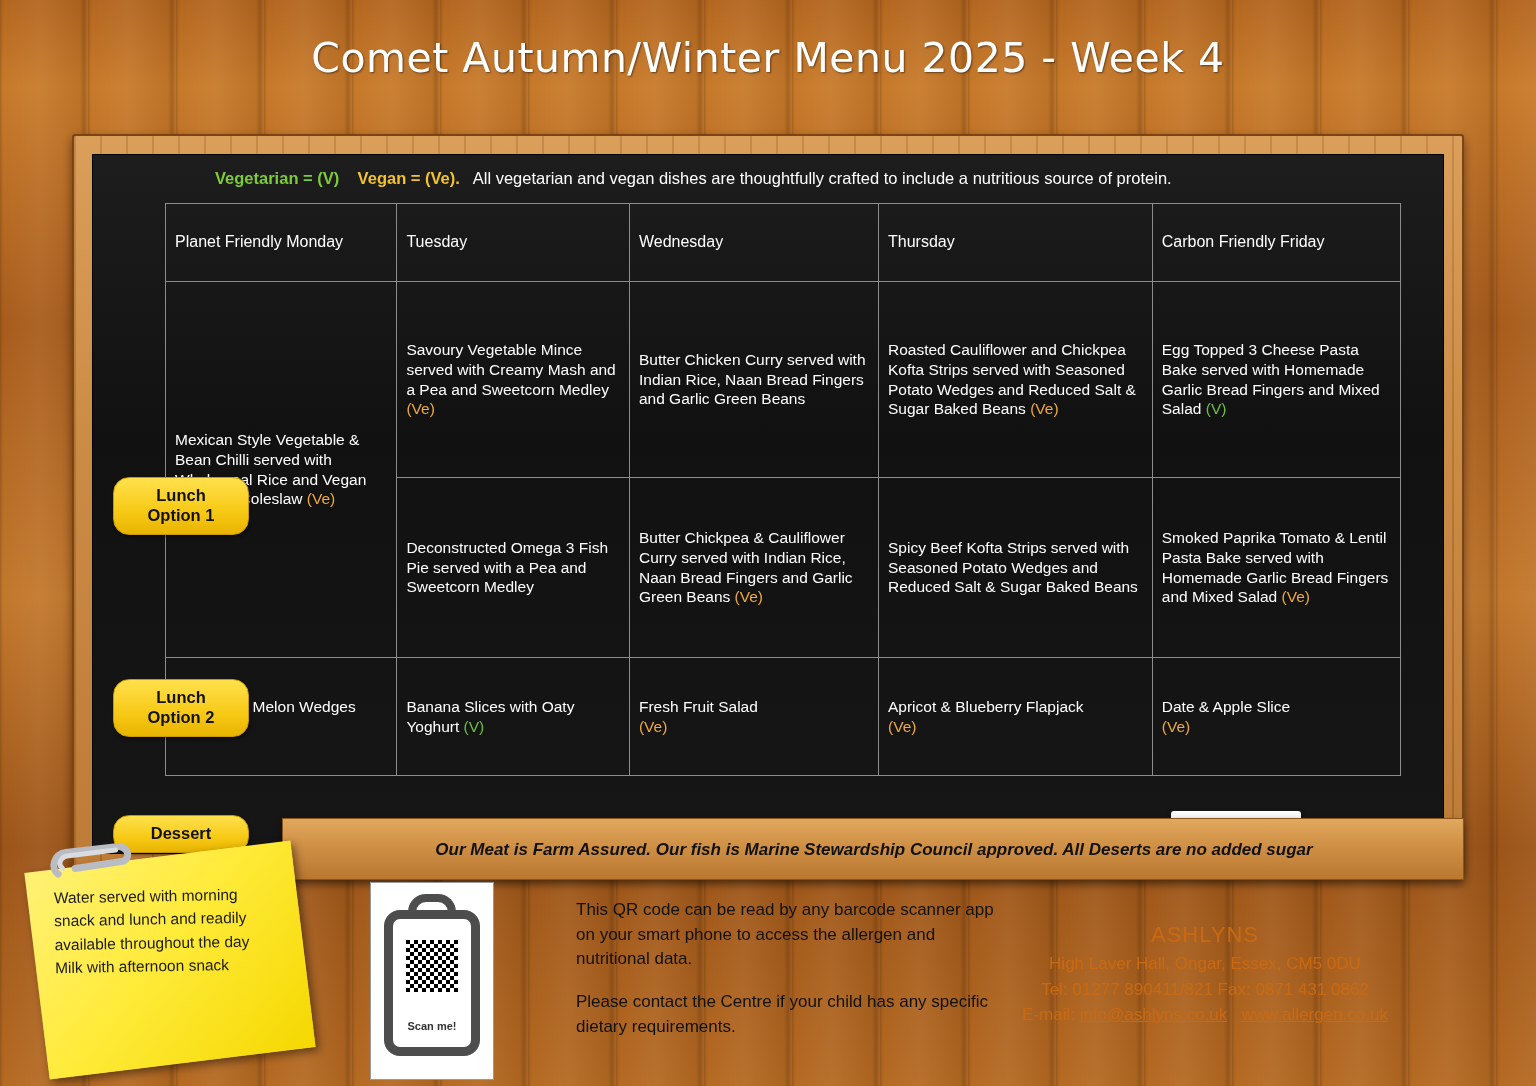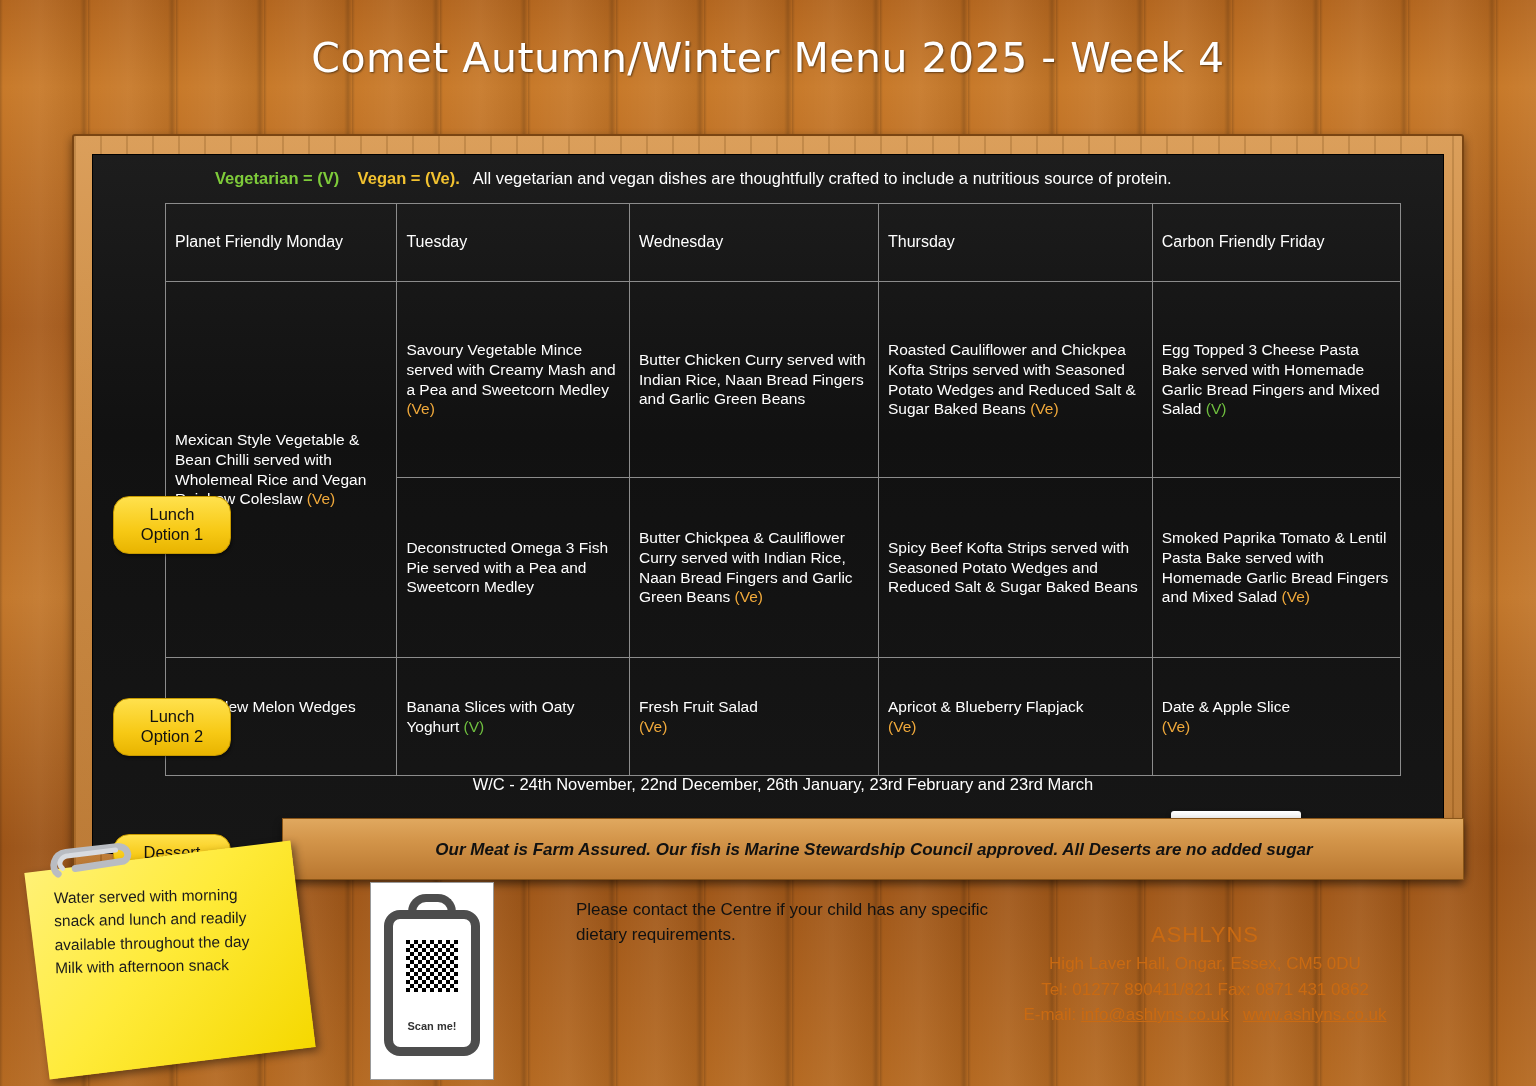--- a/index.html
+++ b/index.html
@@ -72,32 +72,31 @@
   table.menu th { height:78px; font-size:16px; }
   .row-opt1 td { height:196px; }
   .row-opt2 td { height:180px; }
   .row-dessert td { height:118px; }
   .ve { color:#f0a93b; }
   .v { color:#6fbf3f; }
 
   
   .side-label {
     position:absolute;
-    width:118px;
+    width:136px;
     background:linear-gradient(180deg,#ffe14d,#f7c915 60%,#e8b400);
     border:1px solid #c79a00;
     border-radius:16px;
     text-align:center;
-    font-weight:normal;
+    font-weight:bold;
     font-size:16.5px;
     color:#111;
     padding:8px 4px;
     box-shadow:1px 2px 3px rgba(0,0,0,0.45);
     line-height:1.2;
-    margin-top:19px;
   }
   #label-lunch1 { left:20px; top:322px; }
   #label-lunch2 { left:20px; top:524px; }
   #label-dessert { left:20px; top:660px; }
 
   .wc-line {
     position:absolute;
     left:72px; top:620px; width:1236px;
     text-align:center;
     color:#ffffff;
@@ -274,21 +273,20 @@
         <span class="ve">(Ve)</span>
       </td>
       <td>
         <span>Date &amp; Apple Slice</span><br>
         <span class="ve">(Ve)</span>
       </td>
     </tr>
   </tbody>
     </table>
 
-  <div class="wc-line">W/C - 24th November, 22nd December, 26th January, 23rd February and 23rd March</div>
   <div class="eraser"></div>
 
   <div class="side-label" id="label-lunch1">
     <span>Lunch</span><br>
     <span>Option 1</span>
   </div>
   <div class="side-label" id="label-lunch2">
     <span>Lunch</span><br>
     <span>Option 2</span>
   </div>
@@ -311,26 +309,27 @@
 <div class="qr-box">
   <div class="qr-inner">
     <div class="qr-lid"></div>
     <div class="qr-pot"></div>
     <div class="qr-code"></div>
     <div class="qr-scan">Scan me!</div>
   </div>
 </div>
 
 <div class="qr-text">
+  <p>This QR code can be read by any barcode scanner app on your smart phone to access the allergen and nutritional data.</p>
   <p>Please contact the Centre if your child has any specific dietary requirements.</p>
 </div>
 
 <div class="contact">
   <div class="brand">ASHLYNS</div>
   <div>High Laver Hall, Ongar, Essex, CM5 0DU</div>
   <div>Tel:  01277 890411/821  Fax:  0871 431 0862</div>
   <div>
     <span>E-mail:</span>
     <a href="#">info@ashlyns.co.uk</a>
     &nbsp;
-    <a href="#">www.ashlyns.co.uk</a>
+    <a href="#">www.allergen.co.uk</a>
   </div>
 </div>
 
 </body></html>

